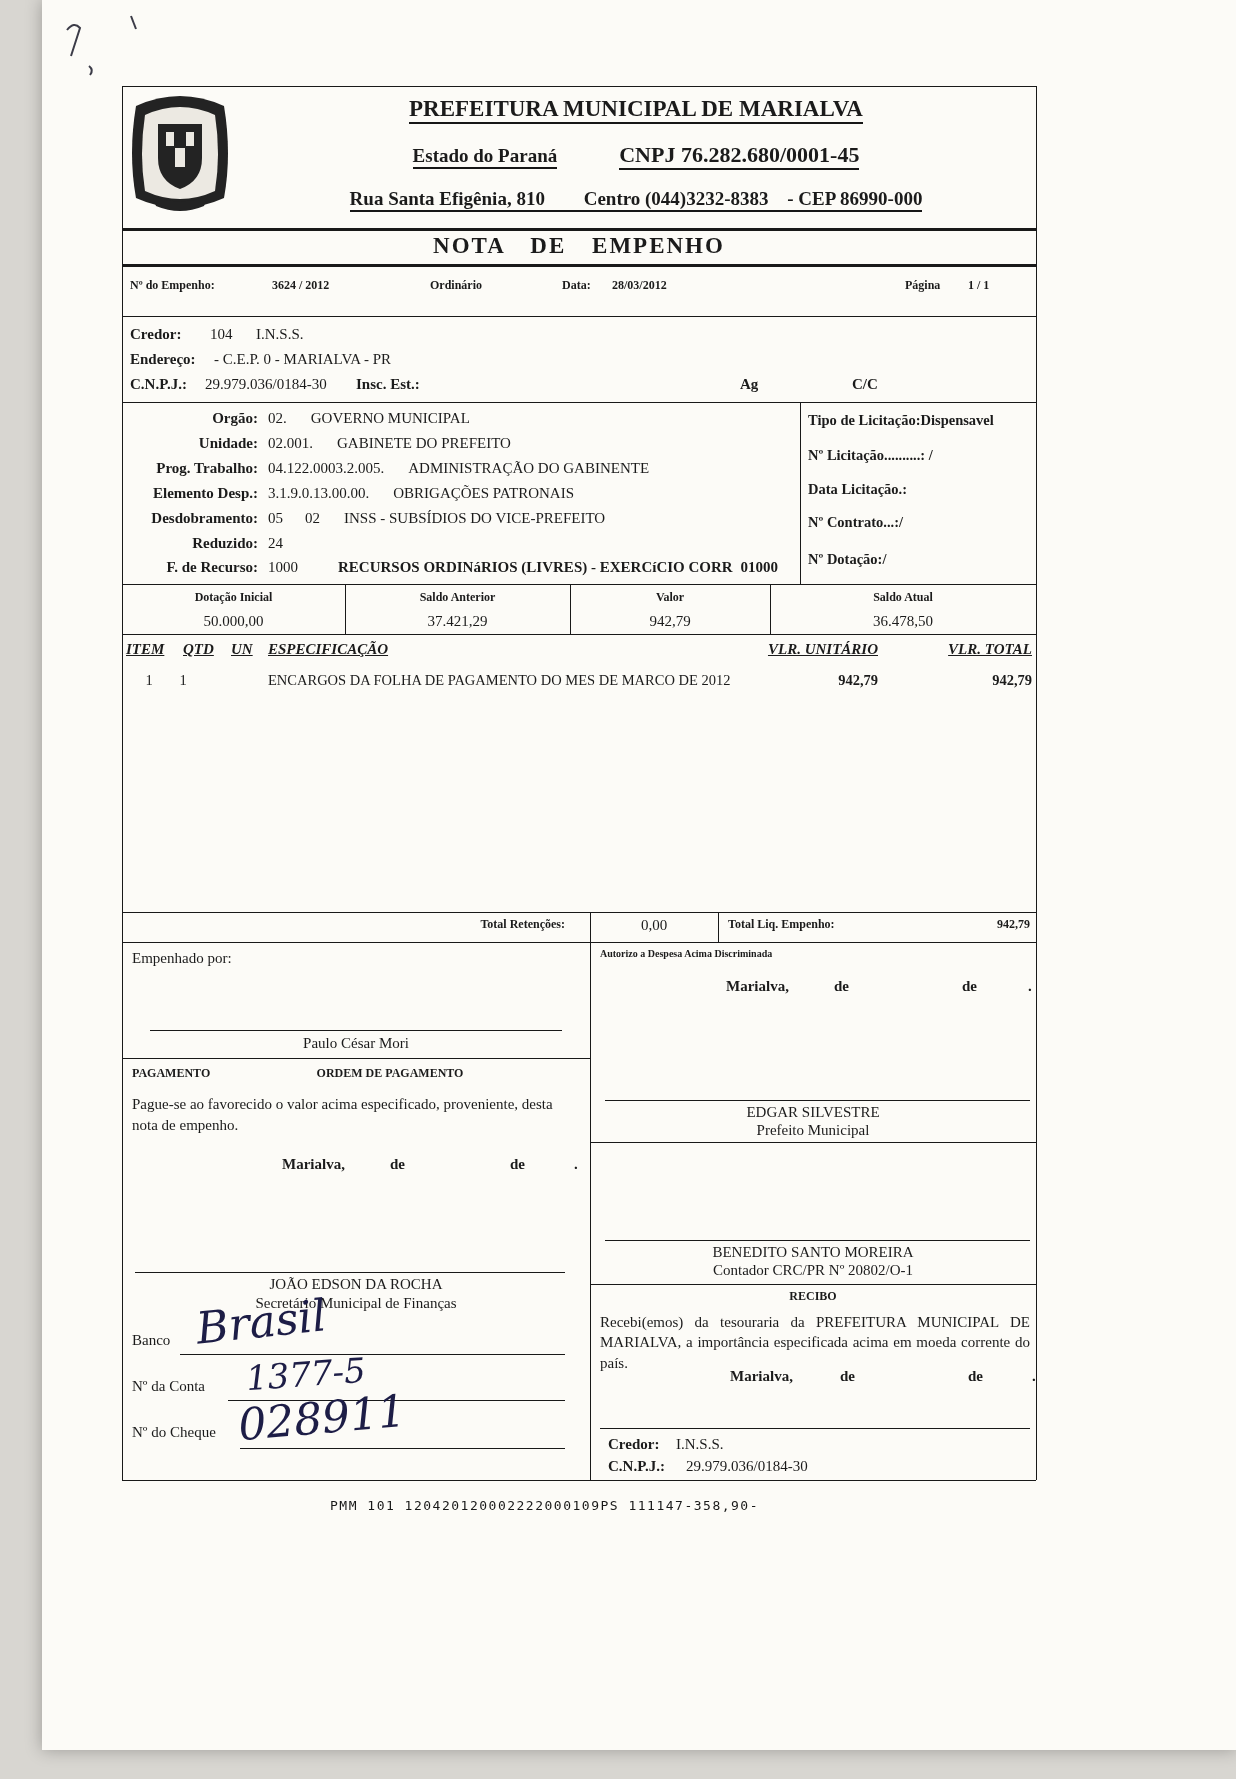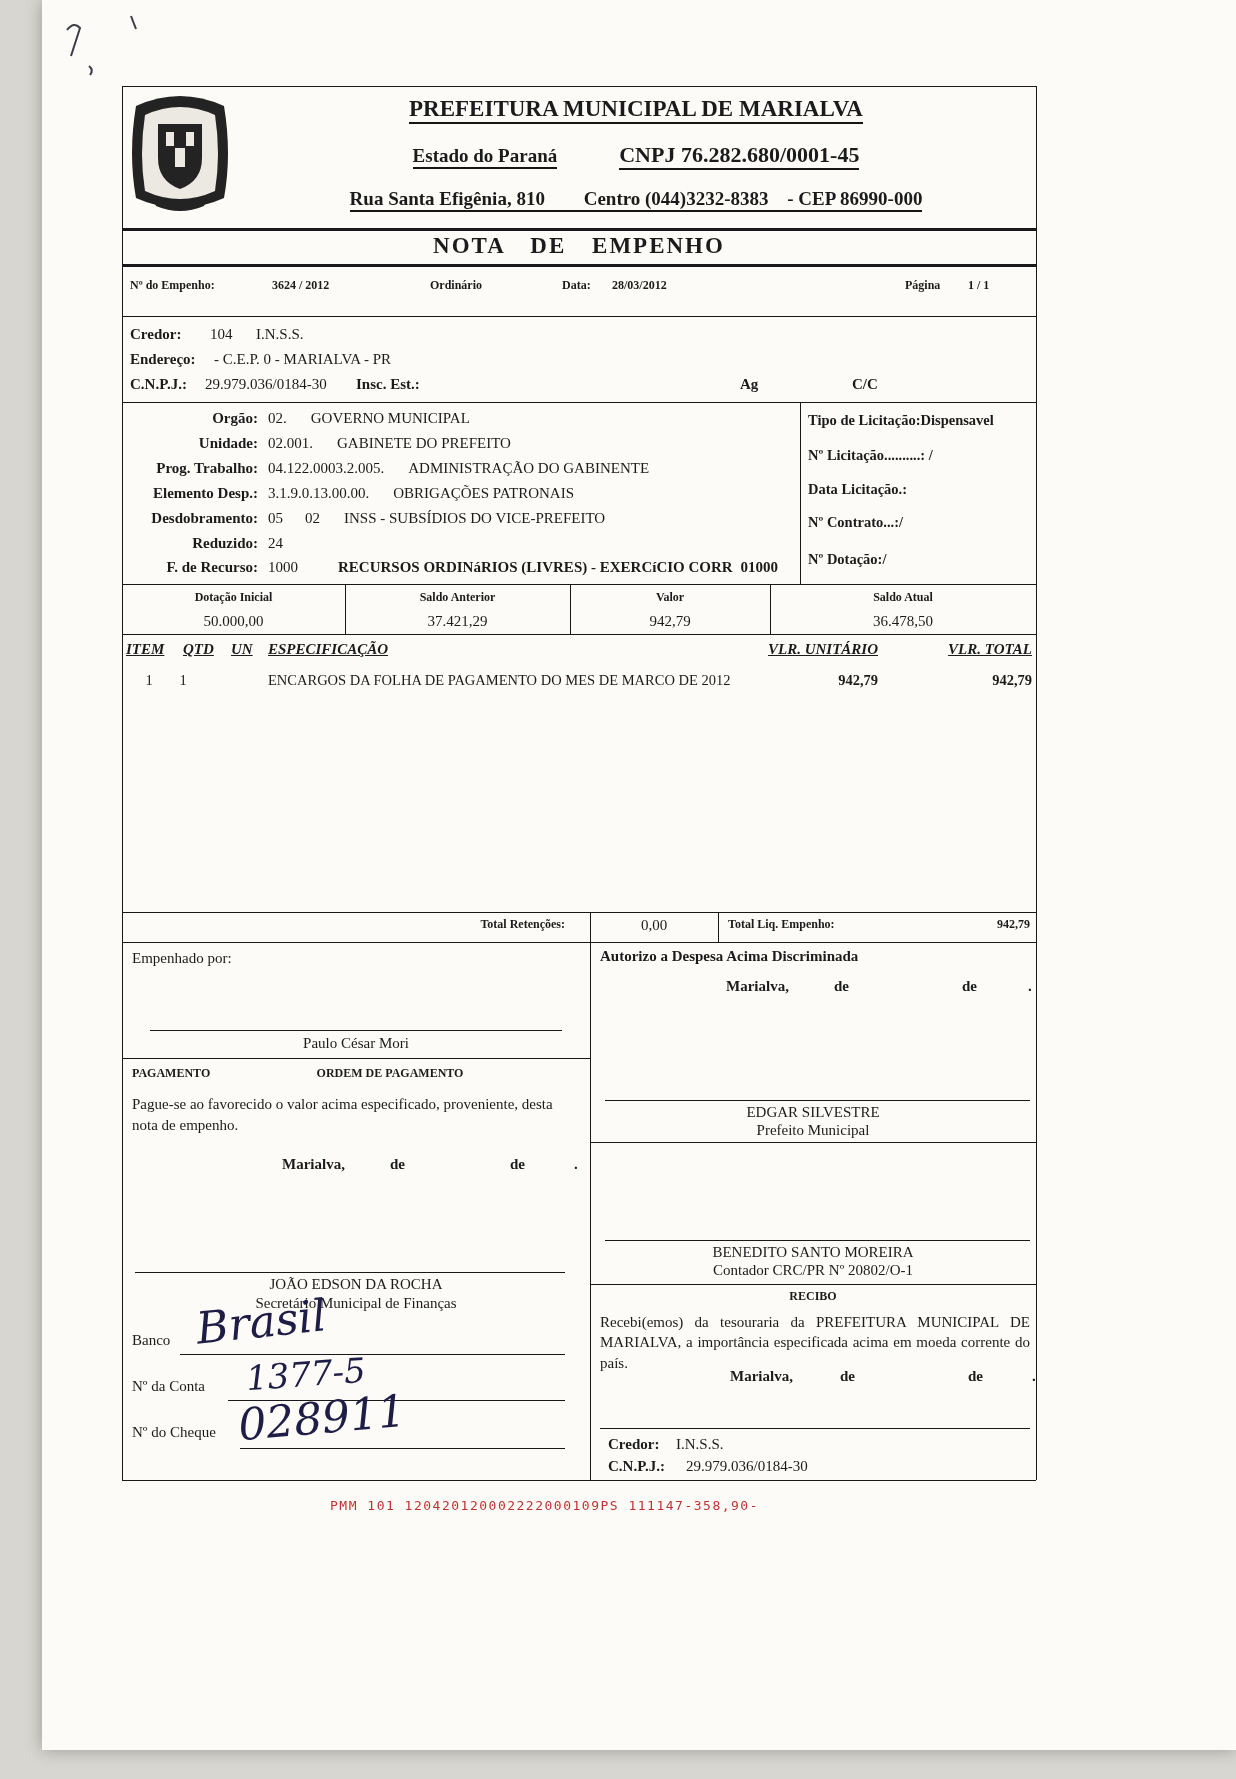--- a/index.html
+++ b/index.html
@@ -17,21 +17,21 @@
   .thick{height:3px}
   .u{border-bottom:2px solid #161616;padding-bottom:1px}
   .f15{font-size:15px}
   .f16{font-size:12px}
   .lblcol{display:inline-block;width:136px;text-align:right;font-weight:bold}
   .code{margin-left:10px}
   .code2{margin-left:22px}
   .desc{margin-left:24px}
   .hand{font-family:"DejaVu Serif",serif;font-style:italic;color:#1d1d46}
   .ul-head{text-decoration:underline}
-  .dotprint{font-family:"DejaVu Sans Mono",monospace;font-size:13px;color:#b91c1c;letter-spacing:1.5px;opacity:.9}
+  .dotprint{font-family:"DejaVu Sans Mono",monospace;font-size:13px;color:#000000;letter-spacing:1.5px;opacity:.9}
 </style>
 </head>
 <body>
 
 <div class="page">
   <div class="sheet"></div>
 
   <svg class="abs" style="left:55px;top:8px" width="130" height="80">
     <path d="M12 22 q7 -9 13 -2 l-9 28" stroke="#3c3c48" stroke-width="2" fill="none"></path>
     <path d="M76 8 l5 13" stroke="#3c3c48" stroke-width="2" fill="none"></path>
@@ -198,21 +198,21 @@
   <span class="abs hand" style="left:196px;top:1296px;font-size:44px;transform:rotate(-6deg)">Brasil</span>
 
   <span class="abs f15" style="left:132px;top:1378px">Nº da Conta</span>
   <div class="hl" style="left:228px;top:1400px;width:337px"></div>
   <span class="abs hand" style="left:246px;top:1354px;font-size:34px;transform:rotate(-4deg)">1377-5</span>
 
   <span class="abs f15" style="left:132px;top:1424px">Nº do Cheque</span>
   <div class="hl" style="left:240px;top:1448px;width:325px"></div>
   <span class="abs hand" style="left:238px;top:1392px;font-size:44px;transform:rotate(-5deg)">028911</span>
 
-  <span class="abs b" style="left:600px;top:948px;font-size:15px">Autorizo a Despesa Acima Discriminada</span>
+  <span class="abs b" style="left:600px;top:948px;font-size:10px">Autorizo a Despesa Acima Discriminada</span>
   <div class="abs f15" style="left:590px;top:978px;width:446px;height:22px">
     <span class="abs b" style="left:136px">Marialva,</span>
     <span class="abs b" style="left:244px">de</span>
     <span class="abs b" style="left:372px">de</span>
     <span class="abs b" style="left:438px">.</span>
   </div>
   <div class="hl" style="left:605px;top:1100px;width:425px"></div>
   <div class="abs ctr f15" style="left:590px;top:1104px;width:446px">EDGAR SILVESTRE</div>
   <div class="abs ctr f15" style="left:590px;top:1122px;width:446px">Prefeito Municipal</div>
   <div class="hl" style="left:590px;top:1142px;width:446px"></div>

